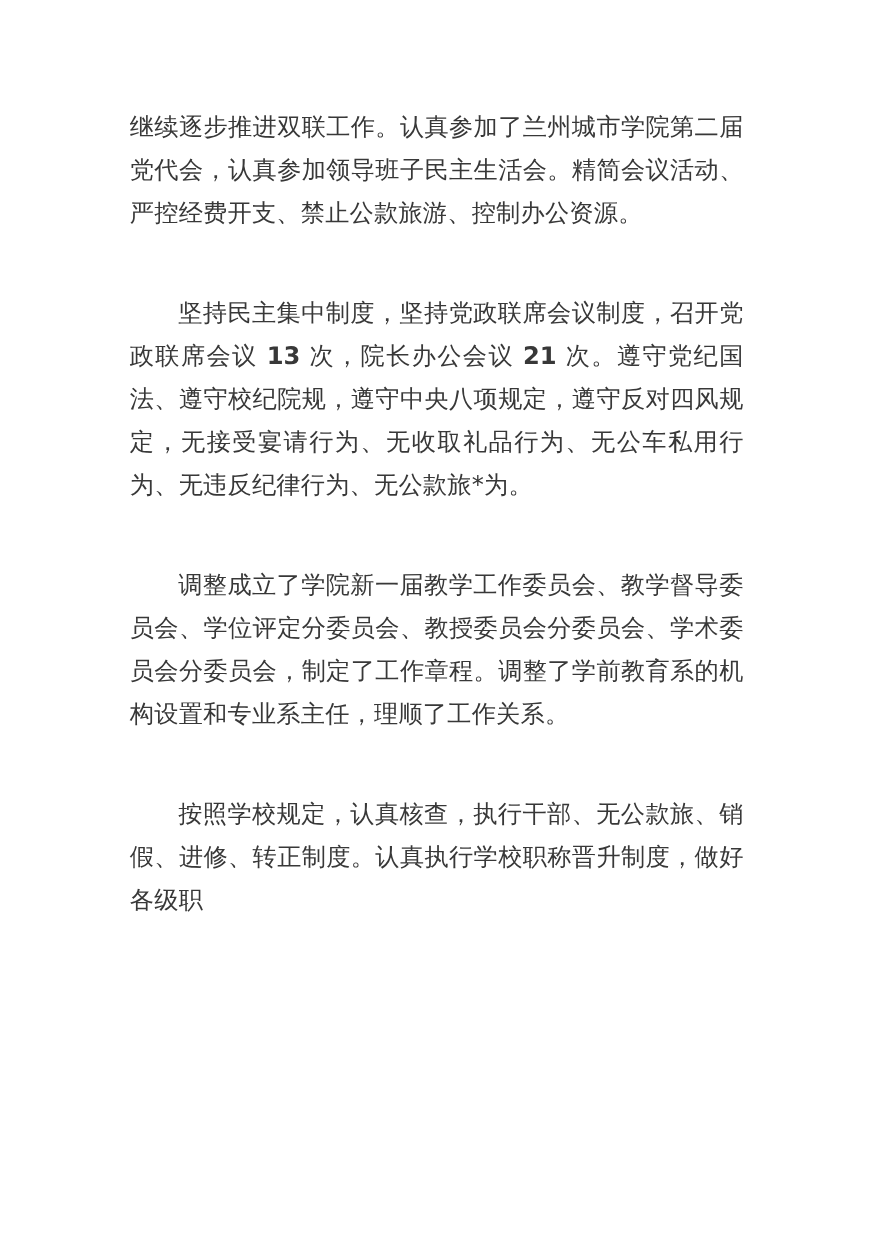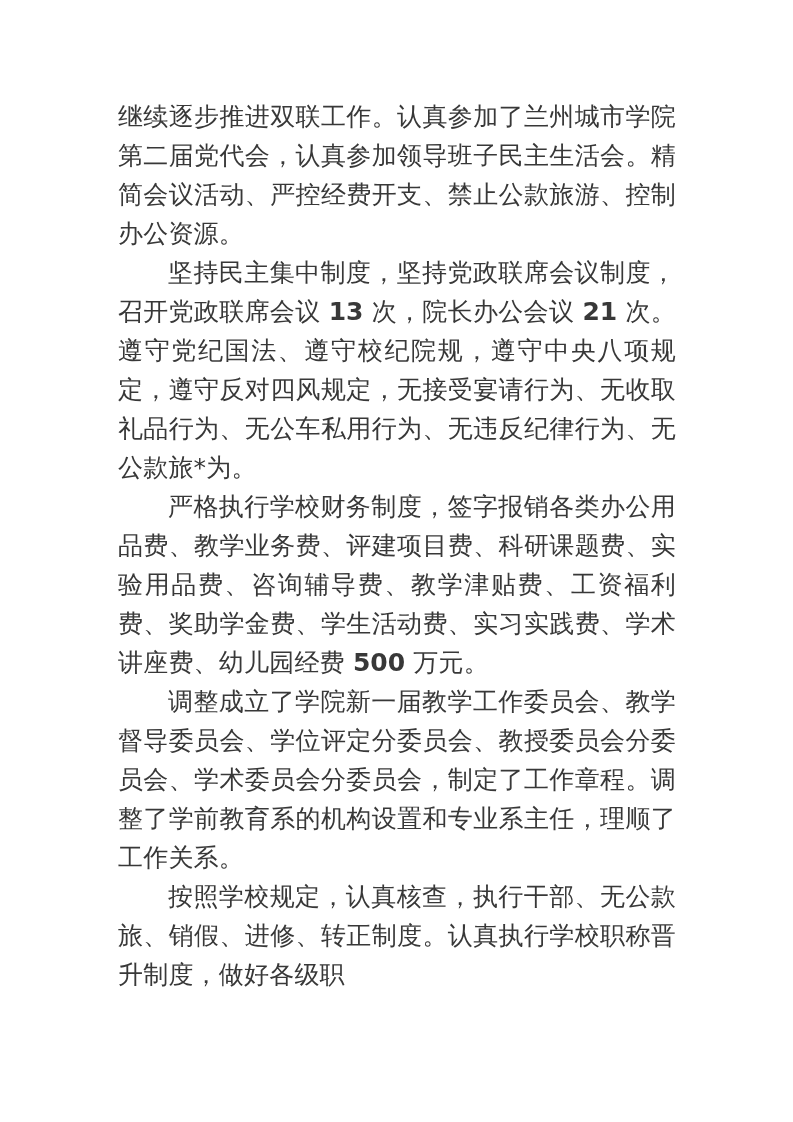--- a/index.html
+++ b/index.html
@@ -13,42 +13,42 @@
     height: 1122px;
     background: #ffffff;
     box-sizing: border-box;
     padding: 97px 117px 0 118px;
     overflow: hidden;
     font-family: "DejaVu Sans", sans-serif;
     color: #383838;
   }
   .doc-body p {
     margin: 0;
-    font-size: 25px;
+    font-size: 22px;
     line-height: 39px;
     text-align: justify;
     text-justify: inter-ideograph;
     text-indent: 2em;
     word-break: break-all;
     letter-spacing: 0.2px;
   }
   .doc-body p + p {
+    margin-top: 52px;
   }
   .doc-body p.no-indent {
     text-indent: 0;
   }
   .doc-body .num {
     font-weight: 600;
     letter-spacing: 0;
   }
 </style>
 </head>
 <body>
 
 <div class="page">
   <div class="doc-body">
     <p class="no-indent">继续逐步推进双联工作。认真参加了兰州城市学院第二届党代会，认真参加领导班子民主生活会。精简会议活动、严控经费开支、禁止公款旅游、控制办公资源。</p>
     <p>坚持民主集中制度，坚持党政联席会议制度，召开党政联席会议 <span class="num">13</span> 次，院长办公会议 <span class="num">21</span> 次。遵守党纪国法、遵守校纪院规，遵守中央八项规定，遵守反对四风规定，无接受宴请行为、无收取礼品行为、无公车私用行为、无违反纪律行为、无公款旅*为。</p>
-    <p>严格执行学校财务制度，签字报销各类办公用品费、教学业务费、评建项目费、科研课题费、实验用品费、咨询辅导费、教学津贴费、工资福利费、奖助学金费、学生活动费、实习实践费、学术讲座费、幼儿园经费 <span class="num">500</span> 万元。</p>
     <p>调整成立了学院新一届教学工作委员会、教学督导委员会、学位评定分委员会、教授委员会分委员会、学术委员会分委员会，制定了工作章程。调整了学前教育系的机构设置和专业系主任，理顺了工作关系。</p>
     <p>按照学校规定，认真核查，执行干部、无公款旅、销假、进修、转正制度。认真执行学校职称晋升制度，做好各级职</p>
   </div>
 </div>
 
 </body></html>

